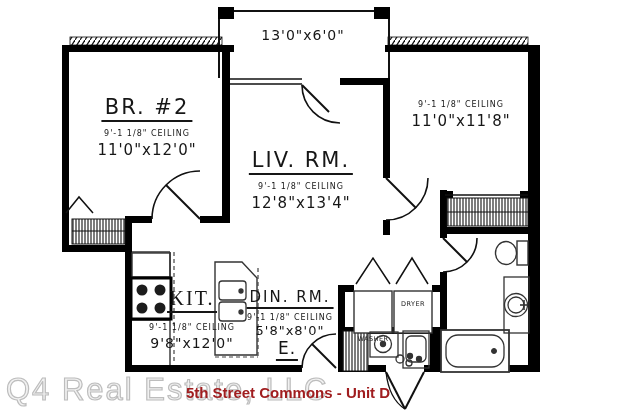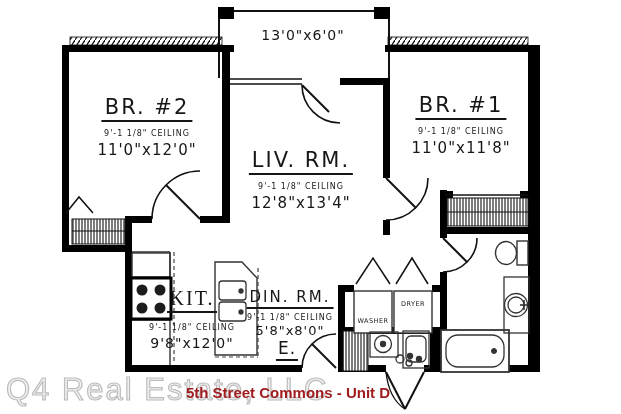--- a/index.html
+++ b/index.html
@@ -205,21 +205,20 @@
     <div class="dims">13'0"x6'0"</div>
   </div>
 
   <div class="label big" style="left:147px;top:95px">
     <div class="name">BR. #2</div>
     <div class="ceil">9'-1 1/8" CEILING</div>
     <div class="dims">11'0"x12'0"</div>
   </div>
 
   <div class="label big" style="left:461px;top:93px">
-    <div class="name">BR. #1</div>
     <div class="ceil">9'-1 1/8" CEILING</div>
     <div class="dims">11'0"x11'8"</div>
   </div>
 
   <div class="label big" style="left:301px;top:148px">
     <div class="name">LIV. RM.</div>
     <div class="ceil">9'-1 1/8" CEILING</div>
     <div class="dims">12'8"x13'4"</div>
   </div>
 
@@ -230,19 +229,19 @@
   </div>
 
   <div class="label mid" style="left:290px;top:287px">
     <div class="name">DIN. RM.</div>
     <div class="ceil">9'-1 1/8" CEILING</div>
     <div class="dims">5'8"x8'0"</div>
   </div>
 
   <div class="entry-label" style="left:287px;top:338px">E.</div>
 
-  <div class="appliance-label" style="left:354px;top:291px;width:38px;height:59px">WASHER</div>
+  <div class="appliance-label" style="left:354px;top:309px;width:38px;height:59px">WASHER</div>
   <div class="appliance-label" style="left:394px;top:291px;width:38px;height:26px">DRYER</div>
 
   <div class="watermark">Q4 Real Estate, LLC</div>
   <div class="plan-title">5th Street Commons - Unit D</div>
 
 </div>
 
 </body></html>

